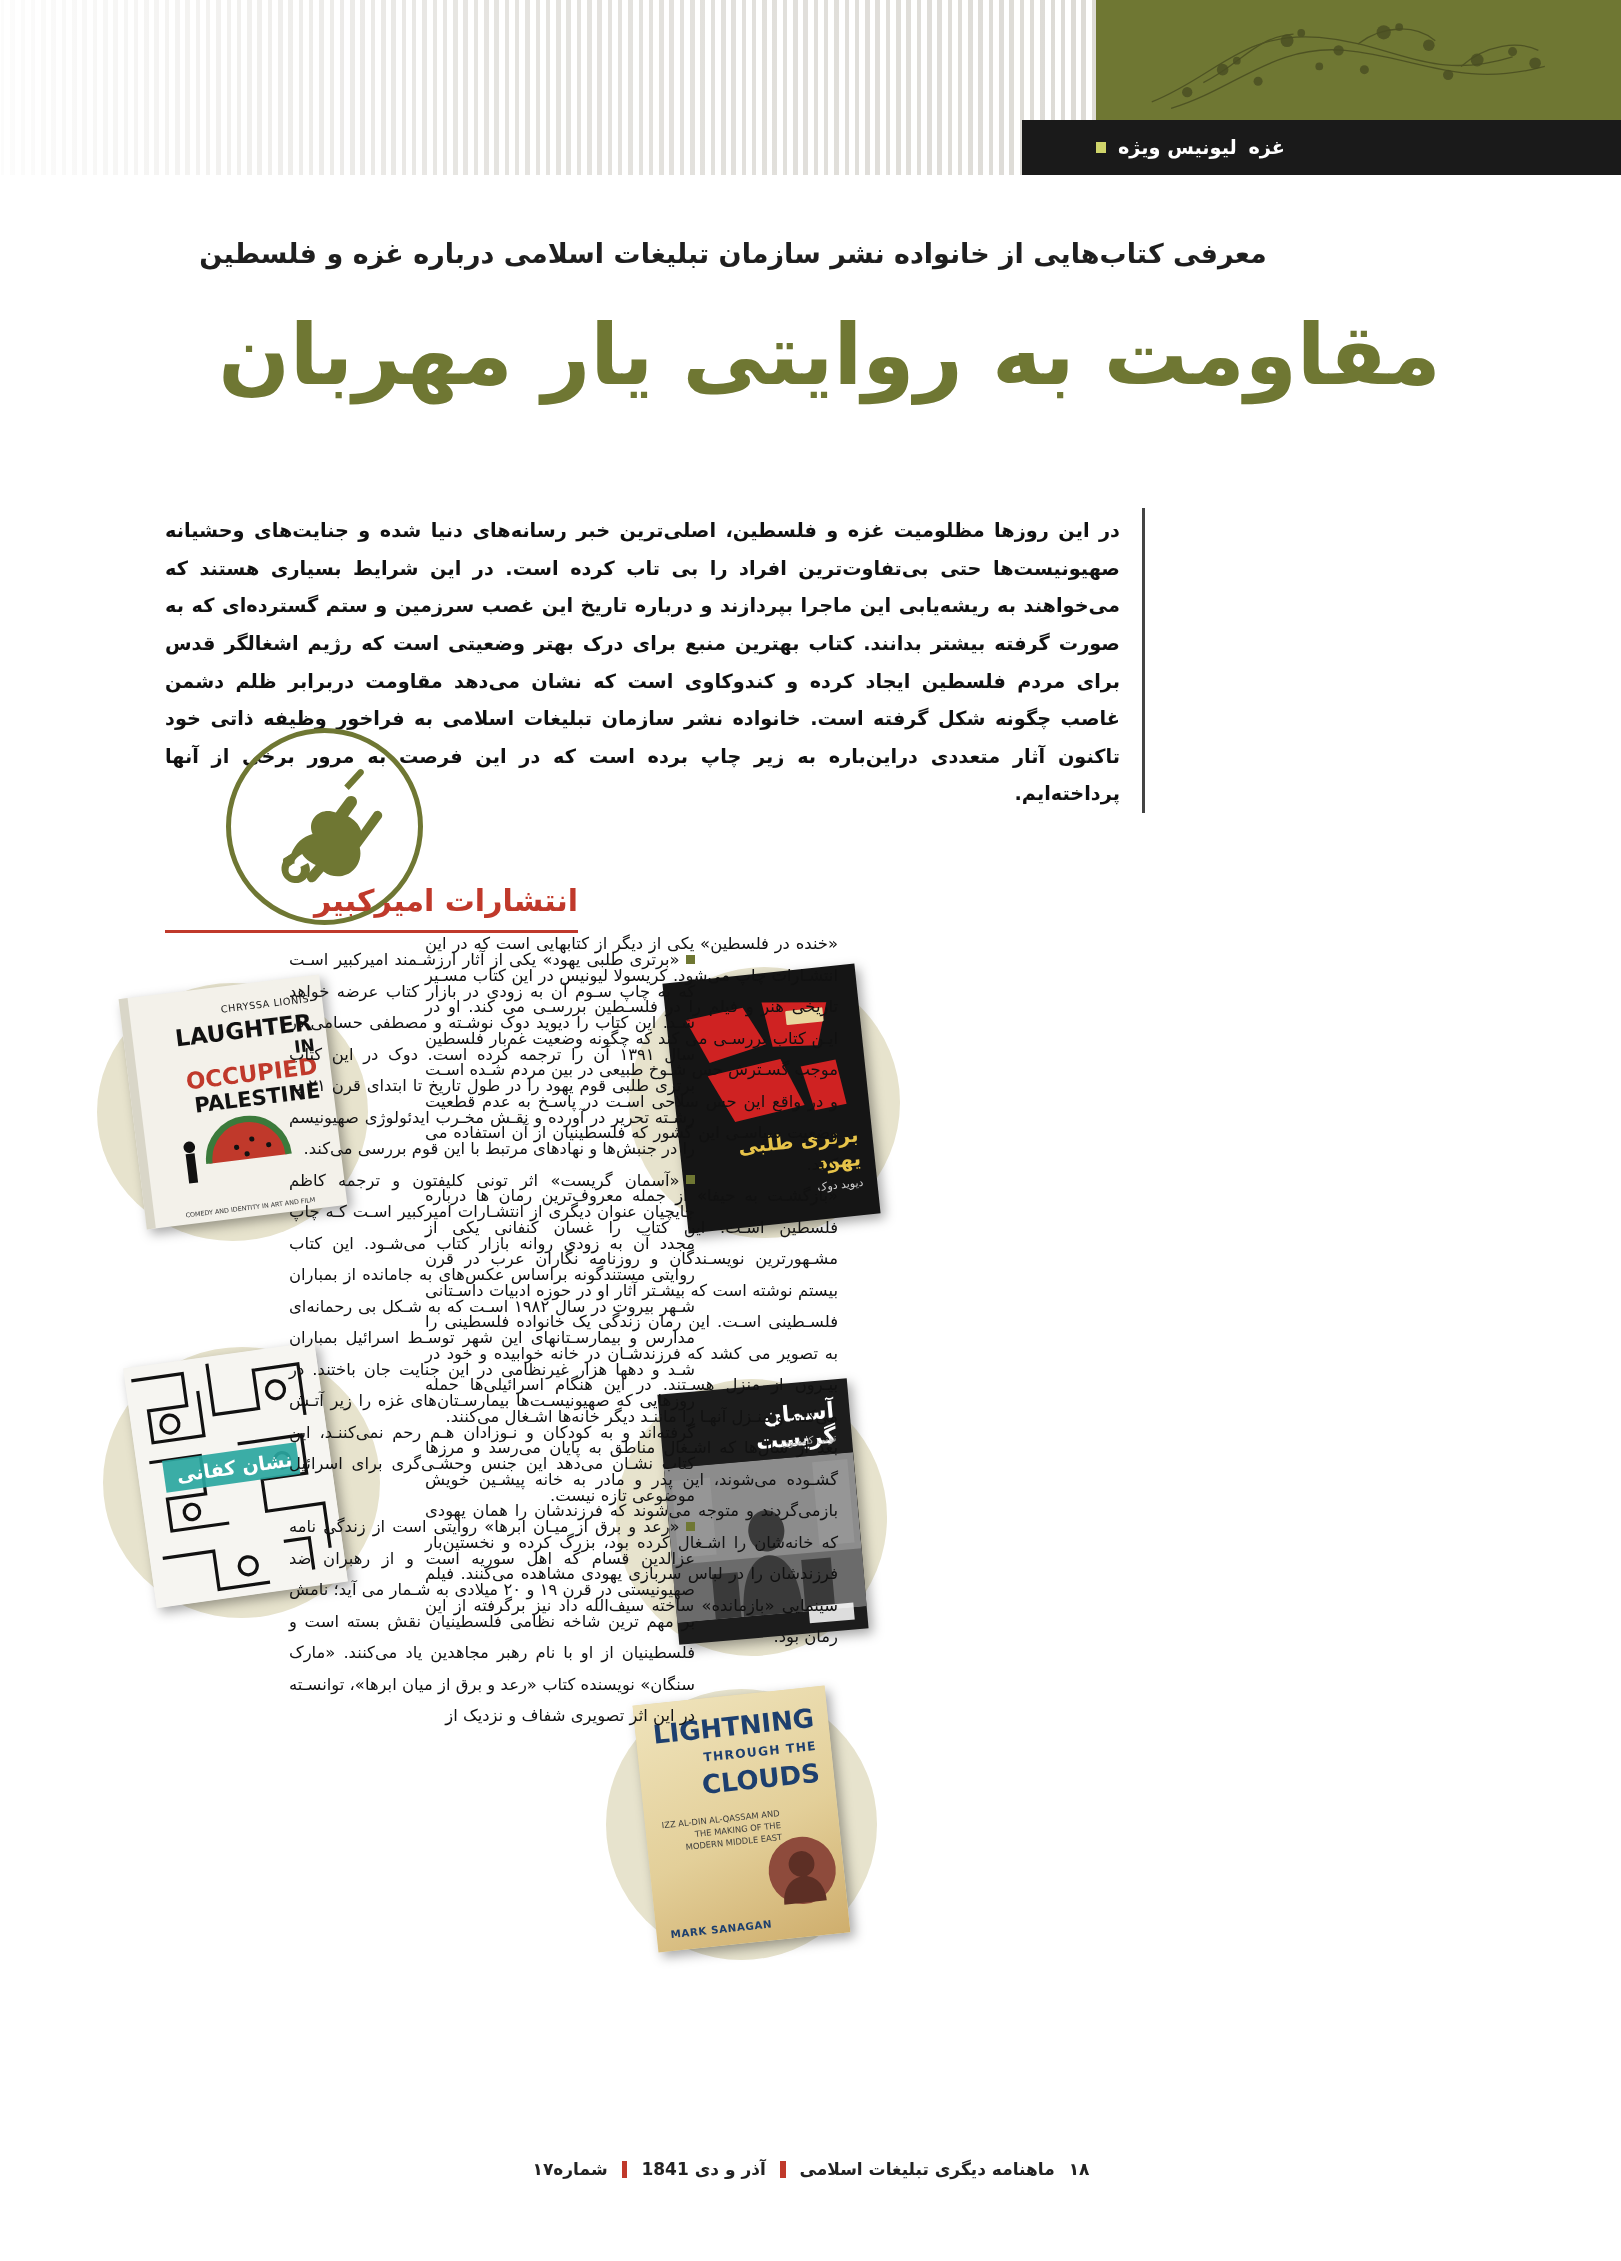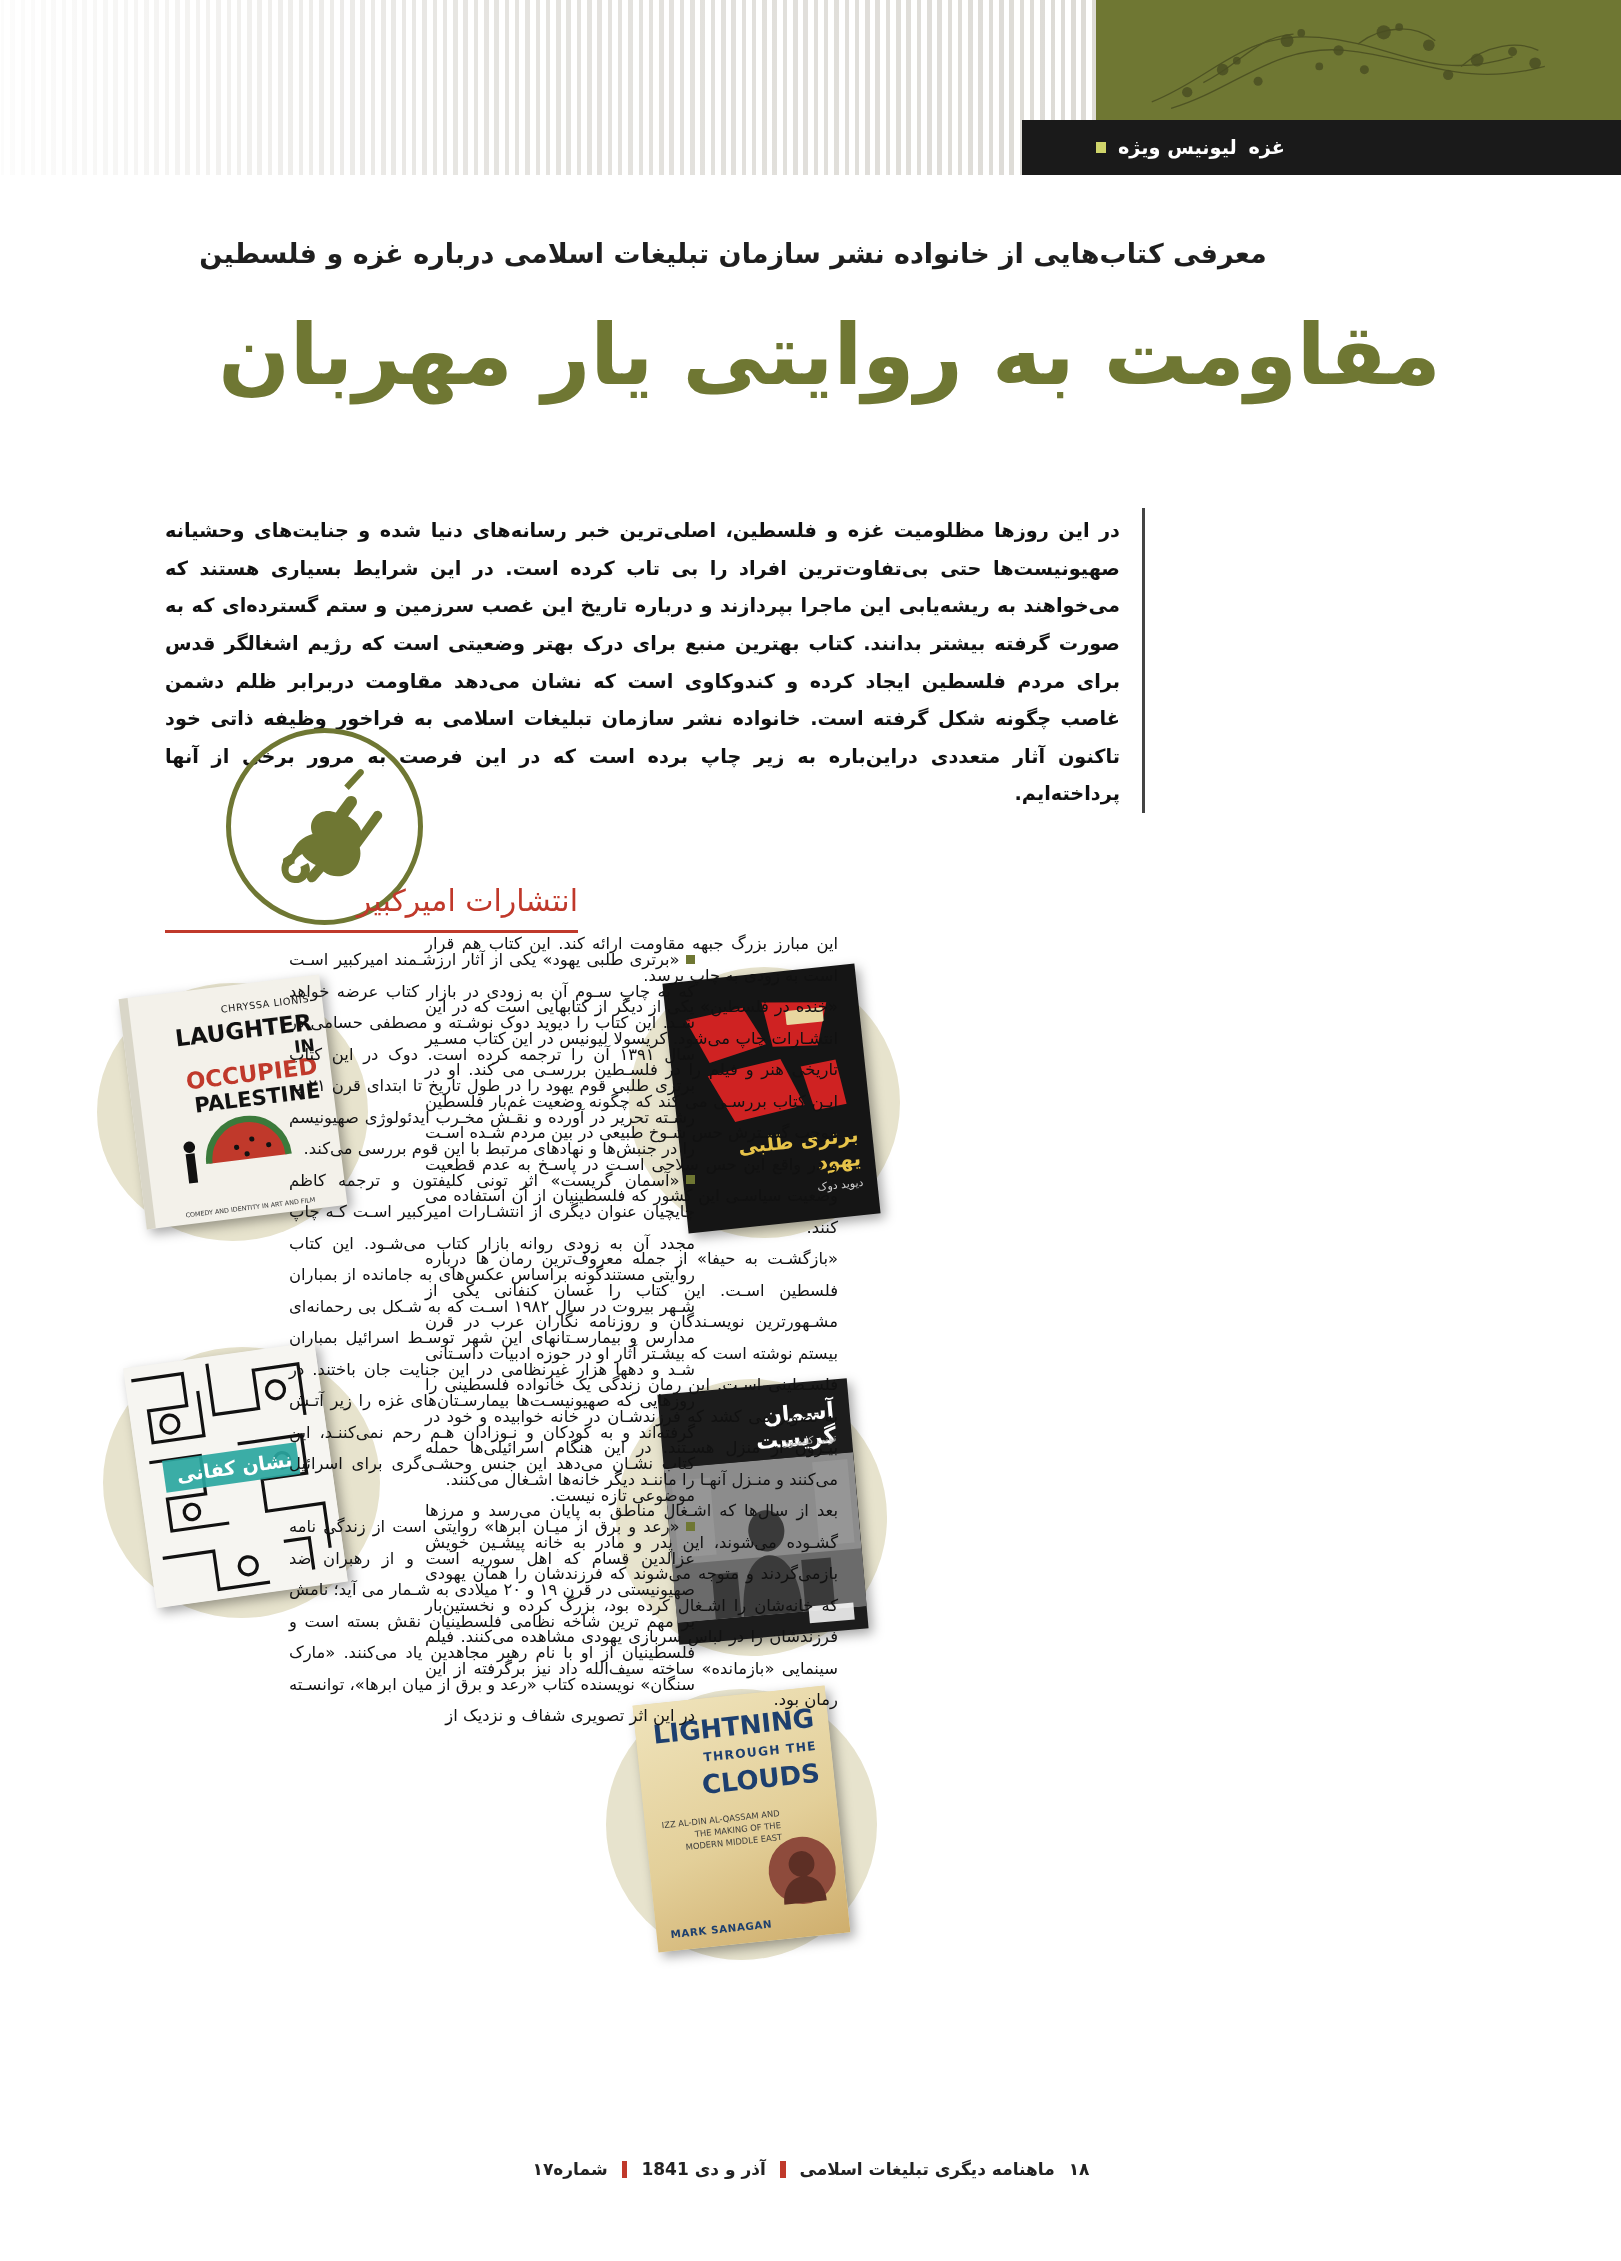--- a/index.html
+++ b/index.html
@@ -76,21 +76,21 @@
   
   .logo-circle{
     position:absolute;top:728px;left:226px;width:187px;height:187px;
     border:5.8px solid #6f7733;border-radius:50%;
     display:flex;align-items:center;justify-content:center;
   }
 
   
   .pub-title{
     position:absolute;top:883px;right:1044px;width:413px;
-    text-align:right;color:#c0392b;font-size:30px;font-weight:normal;
+    text-align:right;color:#c0392b;font-size:30px;font-weight:bold;
   }
   .pub-rule{
     position:absolute;top:930px;right:1044px;width:413px;height:2.6px;background:#c0392b;
   }
 
   
   .col{
     position:absolute;font-size:16.4px;line-height:1.92;color:#111;
     text-align:justify;
   }
@@ -326,21 +326,20 @@
   <div class="book-title-en" style="position:absolute;bottom:10.3px;left:14px;color:#1d3f6e;font-size:10.3px;letter-spacing:0.6px;">MARK SANAGAN</div>
 </div>
 
 <div class="col" id="col-right">
   <p><span class="bullet"></span><span>«برتری طلبی یهود» یکی از آثار ارزشـمند امیرکبیر اسـت که به چاپ سـوم آن به زودی در بازار کتاب عرضه خواهد شـد. این کتاب را دیوید دوک نوشـته و مصطفی حسامی در سال ۱۳۹۱ آن را ترجمه کرده است. دوک در این کتاب برتری طلبی قوم یهود را در طول تاریخ تا ابتدای قرن ۲۱ به رشـته تحریر در آورده و نقـش مخـرب ایدئولوژی صهیونیسم را در جنبش‌ها و نهادهای مرتبط با این قوم بررسی می‌کند.</span></p>
   <p><span class="bullet"></span><span>«آسمان گریست» اثر تونی کلیفتون و ترجمه کاظم چایچیان عنوان دیگری از انتشـارات امیرکبیر اسـت کـه چاپ مجدد آن به زودی روانه بازار کتاب می‌شـود. این کتاب روایتی مستندگونه براساس عکس‌های به جامانده از بمباران شـهر بیروت در سال ۱۹۸۲ اسـت که به شـکل بی رحمانه‌ای مدارس و بیمارسـتانهای این شهر توسـط اسرائیل بمباران شـد و دهها هزار غیرنظامی در این جنایت جان باختند. در روزهایی که صهیونیسـت‌ها بیمارسـتان‌های غزه را زیر آتـش گرفته‌اند و به کودکان و نـوزادان هـم رحم نمی‌کننـد، این کتاب نشـان می‌دهد این جنس وحشـی‌گری برای اسرائیل موضوعی تازه نیست.</span></p>
   <p><span class="bullet"></span><span>«رعد و برق از میـان ابرها» روایتی است از زندگی نامه عزالدین قسام که اهل سوریه است و از رهبران ضد صهیونیستی در قرن ۱۹ و ۲۰ میلادی به شـمار می آید؛ نامش بر مهم ترین شاخه نظامی فلسطینیان نقش بسته است و فلسطینیان از او با نام رهبر مجاهدین یاد می‌کنند. «مارک سنگان» نویسنده کتاب «رعد و برق از میان ابرها»، توانسـته در این اثر تصویری شفاف و نزدیک از</span></p>
 </div>
 
 <div class="col" id="col-center">
-  <p>این مبارز بزرگ جبهه مقاومت ارائه کند. این کتاب هم قرار است به زودی به چاپ برسد.</p>
   <p>«خنده در فلسطین» یکی از دیگر از کتابهایی است که در این انتشـارات چاپ می‌شود. کریسولا لیونیس در این کتاب مسـیر تاریخی هنر و فیلم را در فلسـطین بررسـی می کند. او در ایـن کتاب بررسـی می کند که چگونه وضعیت غم‌بار فلسطین موجب گسـترش حس شـوخ طبیعی در بین مردم شـده اسـت و در واقع این حس سلاحی اسـت در پاسـخ به عدم قطعیت وضعیت سیاسـی این کشور که فلسطینیان از آن استفاده می کنند.</p>
   <p>«بازگشـت به حیفا» از جمله معروف‌ترین رمان ها درباره فلسطین اسـت. این کتاب را غسان کنفانی یکی از مشـهورترین نویسـندگان و روزنامه نگاران عرب در قرن بیستم نوشته است که بیشـتر آثار او در حوزه ادبیات داسـتانی فلسـطینی اسـت. این رمان زندگی یک خانواده فلسطینی را به تصویر می کشد که فرزندشـان در خانه خوابیده و خود در بیـرون از منزل هسـتند. در این هنگام اسرائیلی‌ها حمله می‌کنند و منـزل آنهـا را ماننـد دیگر خانه‌ها اشـغال می‌کنند.</p>
   <p>بعد از سال‌ها که اشـغال مناطق به پایان می‌رسد و مرزها گشـوده می‌شوند، این پدر و مادر به خانه پیشـین خویش بازمی‌گردند و متوجه می‌شوند که فرزندشان را همان یهودی که خانه‌شان را اشـغال کرده بود، بزرگ کرده و نخستین‌بار فرزندشان را در لباس سربازی یهودی مشاهده می‌کنند. فیلم سینمایی «بازمانده» ساخته سیف‌الله داد نیز برگرفته از این رمان بود.</p>
 </div>
 
 <div class="footer">
   <span class="pg">۱۸</span>
   <span>ماهنامه دیگری تبلیغات اسلامی</span>
   <span class="red"></span>
   <span>آذر و دی 1841</span>

